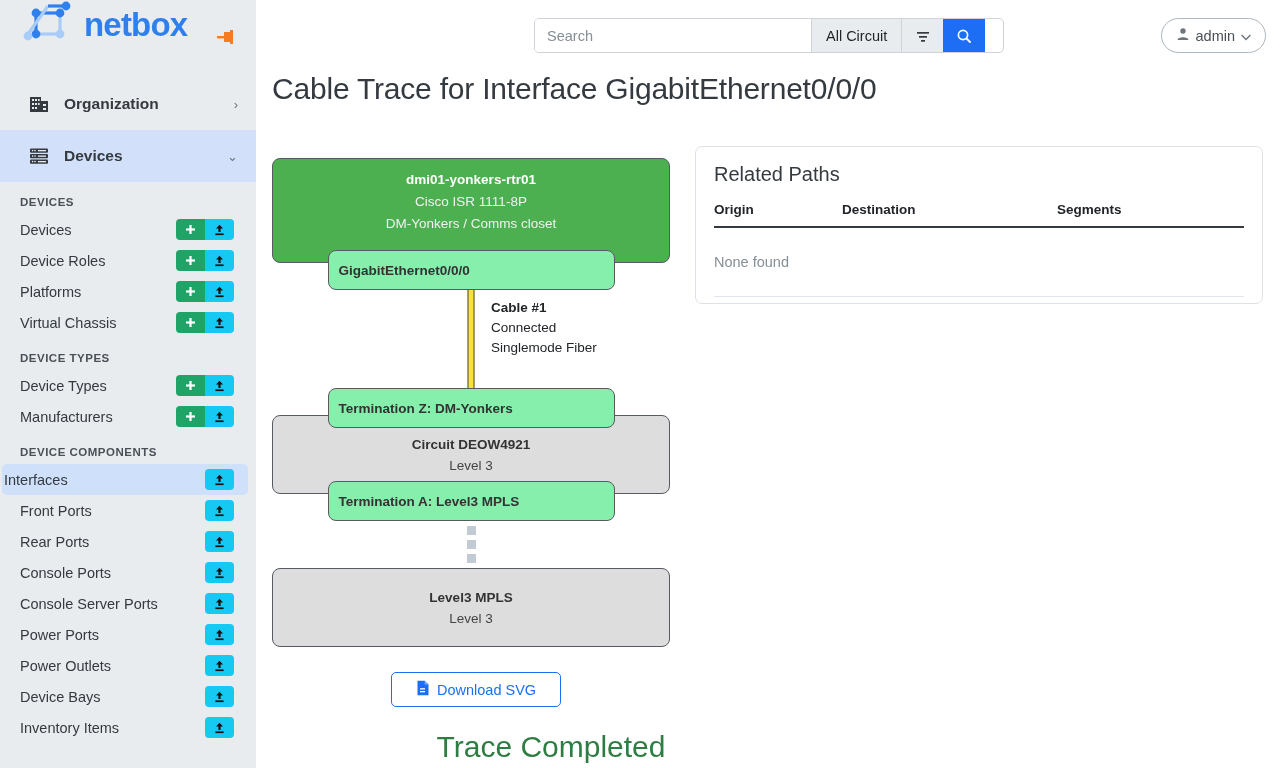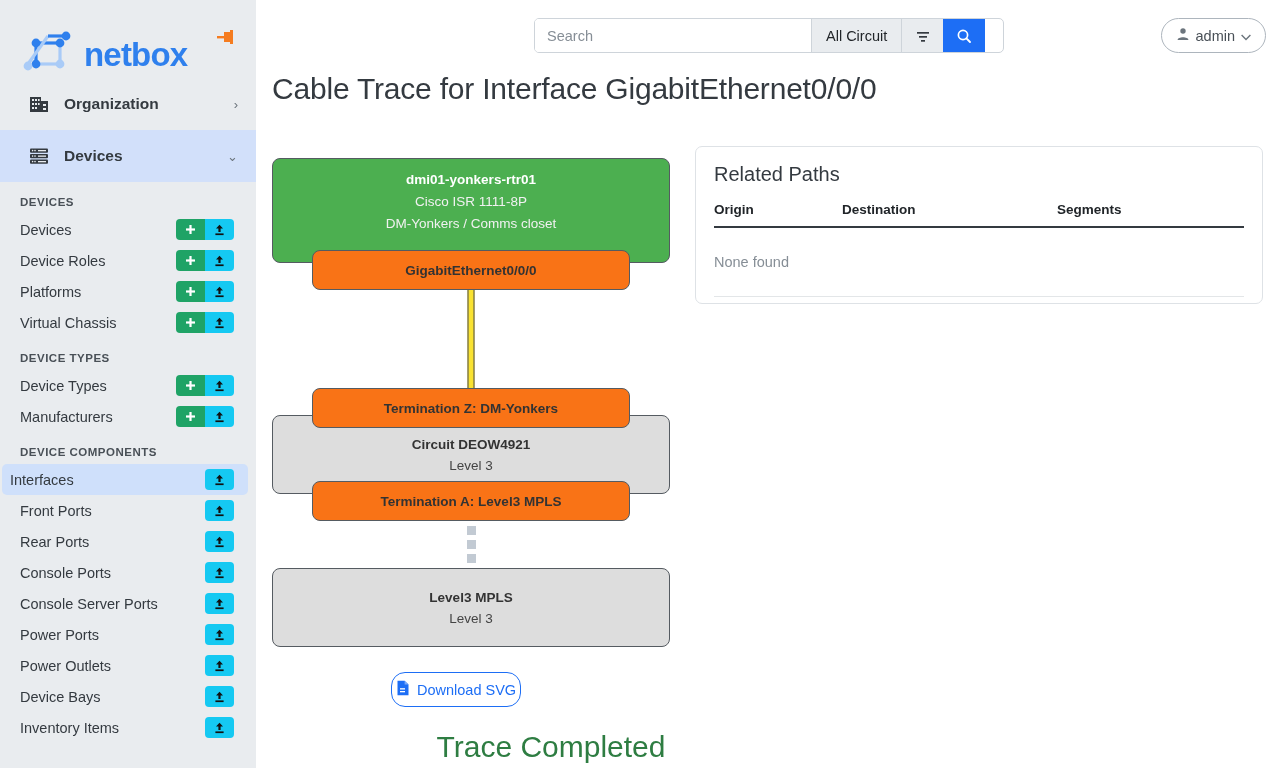--- a/index.html
+++ b/index.html
@@ -17,21 +17,21 @@
   
   .sidebar {
     width: 256px; height: 768px;
     background: #e9ecef;
     flex: 0 0 256px;
     overflow: hidden;
     position: relative;
   }
   .sidebar-brand {
     height: 78px;
-    display: flex; align-items: flex-end;
+    display: flex; align-items: flex-start;
     padding: 0 12px 0 22px;
     position: relative;
   }
   .brand-logo { display: flex; align-items: center; gap: 6px; }
   .brand-word {
     font-size: 33px; font-weight: 700; color: #2f80ed;
     letter-spacing: -0.8px; line-height: 1;
   }
   .pin-icon { position: absolute; right: 20px; top: 29px; }
 
@@ -59,21 +59,21 @@
     padding-left: 20px;
     position: relative;
   }
   .nav-item .ni-label {
     font-size: 14.5px; color: #343a40; flex: 1; cursor: pointer;
   }
   .nav-item.selected {
     background: #cfe0fb;
     border-radius: 5px;
     margin-left: 2px;
-    padding-left: 8px;
+    padding-left: 2px;
   }
   .nav-btns { display: flex; height: 21px; border-radius: 4px; overflow: hidden; margin-right: 14px; }
   .btn-add {
     width: 29px; background: #1fa366; display: flex; align-items: center; justify-content: center;
     cursor: pointer;
   }
   .btn-import {
     width: 29px; background: #15c9f2; display: flex; align-items: center; justify-content: center;
     cursor: pointer;
   }
@@ -140,23 +140,23 @@
     border: 1px solid #555b61;
     border-radius: 8px;
     text-align: center;
     padding: 13px 10px;
   }
   .node-device { background: #4caf50; height: 105px; }
   .node-device .n-title { font-size: 13.5px; font-weight: 700; color: #ffffff; }
   .node-device .n-sub { font-size: 13.5px; color: #f1f1f1; margin-top: 7px; }
 
   .node-term {
-    background: #f97316; height: 40px;
-    width: 318px; margin: 0 auto;
-    display: flex; align-items: center; justify-content: center;
+    background: #86efac; height: 40px;
+    width: 287px; margin: 0 auto;
+    display: flex; align-items: center; 
     position: relative; z-index: 3;
   }
   .node-term .t-label { font-size: 13.5px; font-weight: 700; color: #333; }
 
   .node-circuit {
     background: #dddddd; height: 79px;
     display: flex; flex-direction: column; align-items: center; justify-content: center;
     position: relative; z-index: 1;
   }
   .node-circuit .c-title { font-size: 13.5px; font-weight: 700; color: #333; }
@@ -193,23 +193,23 @@
     display: flex; flex-direction: column; gap: 5px;
   }
   .dash-col i { display: block; width: 9px; height: 9px; background: #c2cad3; }
 
   .overlap-up { margin-top: -13px; }
   .overlap-dn { margin-top: -13px; }
 
   .dl-btn {
     position: absolute; left: 135px; top: 672px;
     display: inline-flex; align-items: center; gap: 7px;
-    border: 1px solid #1d6ef5; border-radius: 14px;
+    border: 1px solid #1d6ef5; border-radius: 5px;
     background: #fff; color: #1d6ef5;
-    font-size: 14.5px; padding: 7px 4px;
+    font-size: 14.5px; padding: 7px 24px;
     cursor: pointer;
   }
   .trace-done {
     position: absolute; left: 95px; top: 730px;
     font-size: 30px; color: #2e7d42; font-weight: 400;
     width: 400px; text-align: center;
   }
 
   
   .card {
@@ -564,20 +564,25 @@
         <div class="n-sub">Cisco ISR 1111-8P</div>
         <div class="n-sub">DM-Yonkers / Comms closet</div>
       </div>
 
       <div class="node node-term overlap-up">
         <span class="t-label">GigabitEthernet0/0/0</span>
       </div>
 
       <div class="cable-seg">
         <div class="cable-line"></div>
+        <div class="cable-label">
+          <div class="cl-title">Cable #1</div>
+          <div class="cl-line">Connected</div>
+          <div class="cl-line">Singlemode Fiber</div>
+        </div>
       </div>
 
       <div class="node node-term">
         <span class="t-label">Termination Z: DM-Yonkers</span>
       </div>
 
       <div class="node node-circuit overlap-up">
         <div class="c-title">Circuit DEOW4921</div>
         <div class="c-sub">Level 3</div>
       </div>

